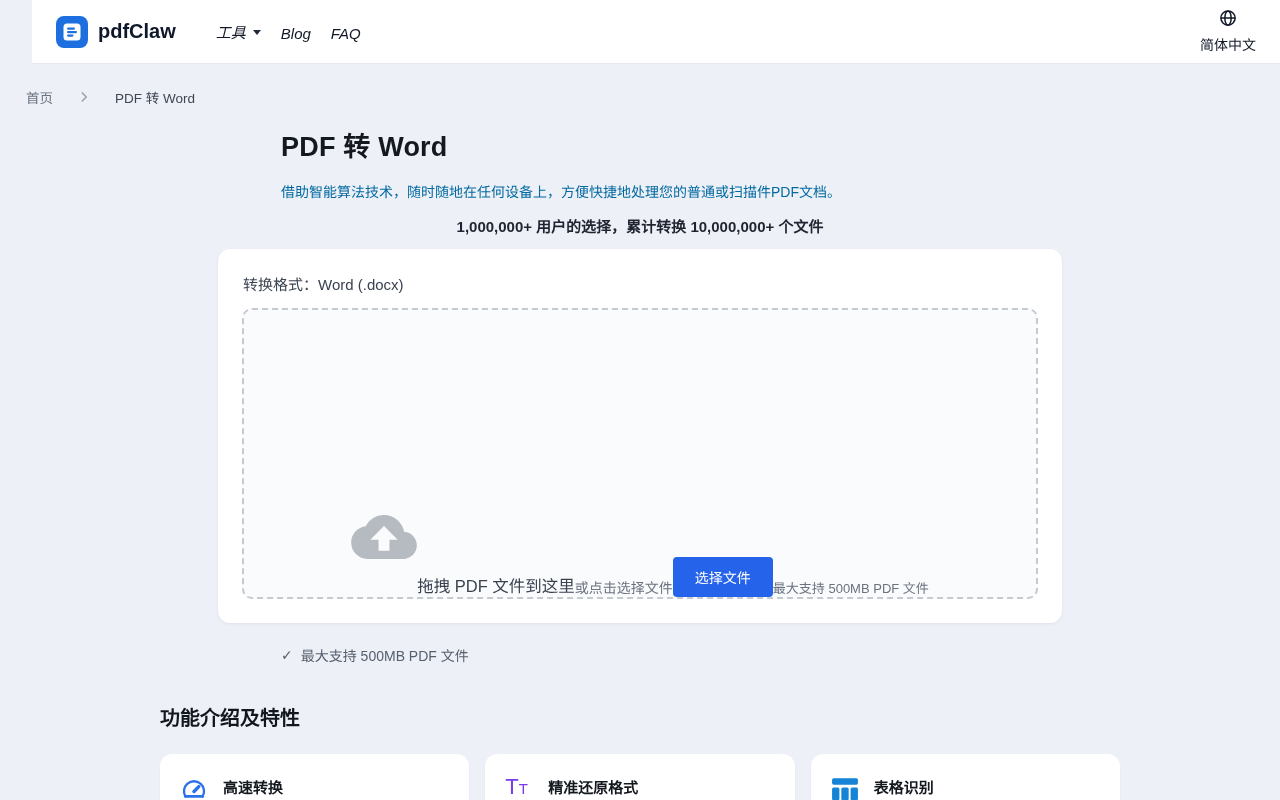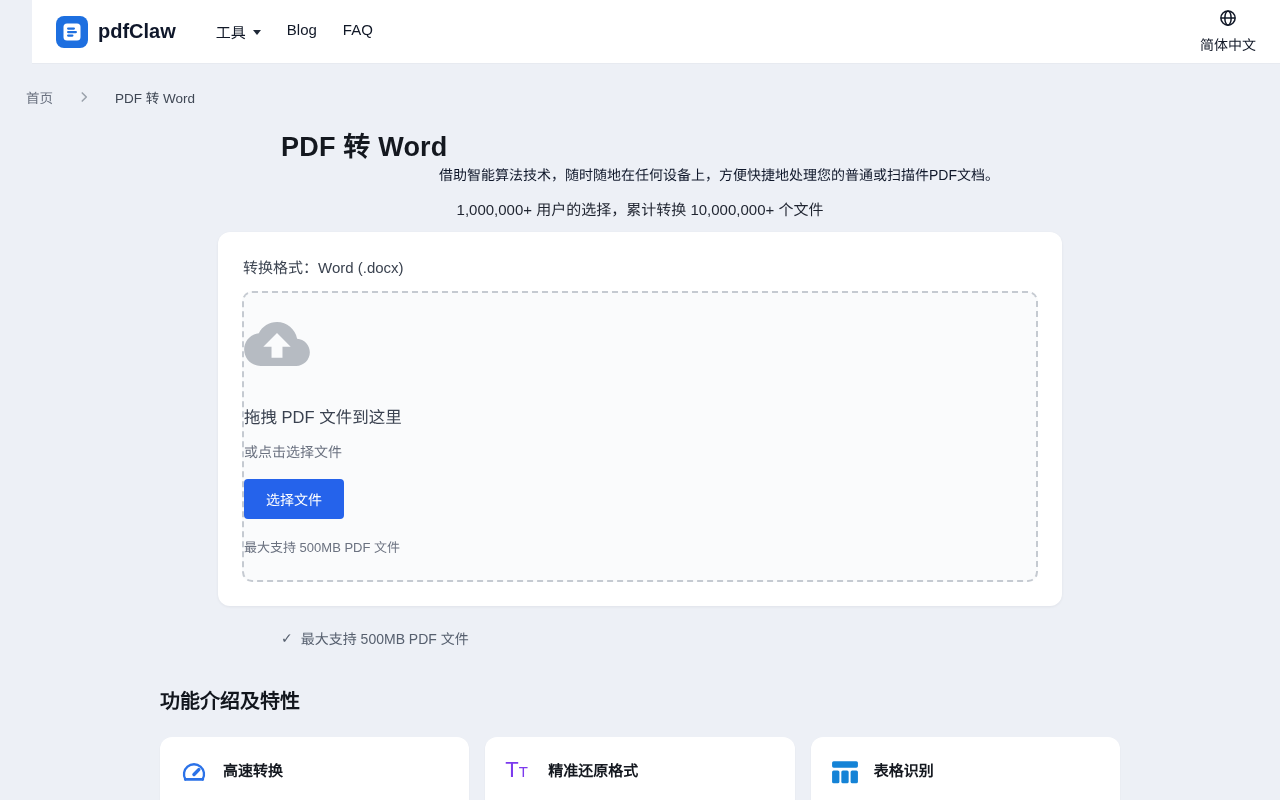--- a/index.html
+++ b/index.html
@@ -14,53 +14,53 @@
   .navbar {
     height:64px; background:#ffffff; border-bottom:1px solid #e7eaf0;
     display:flex; align-items:center; padding:0 24px;margin-left:32px;
   }
   .brand { display:flex; align-items:center; gap:10px; cursor:pointer; }
   .logo-box {
     width:32px; height:32px; border-radius:8px; background:#1d6fe0;
     display:flex; align-items:center; justify-content:center;
   }
   .brand-name { font-size:20px; font-weight:bold; color:#0f172a; }
-  .nav-menu { display:flex; align-items:flex-start; gap:26px; margin-left:40px; }
+  .nav-menu { display:flex; align-items:flex-end; gap:20px; margin-left:40px;font-style:italic; }
   .nav-item { font-size:15px; color:#111827; cursor:pointer; display:flex; align-items:center; }
   .caret {
     width:0; height:0; margin-left:7px; margin-top:2px;
     border-left:4.5px solid transparent; border-right:4.5px solid transparent;
     border-top:5px solid #1f2937;
   }
   .nav-spacer { flex:1; }
   .lang-btn { display:flex; align-items:center; gap:7px; font-size:14px; color:#111827; cursor:pointer;flex-direction:column; }
 
   
   .breadcrumb {
     display:flex; align-items:center; gap:24px;
     padding:23px 26px 0; font-size:13.5px;
   }
   .crumb-home { color:#6b7280; cursor:pointer; }
   .crumb-current { color:#3f4754; }
 
   
   .hero { width:718px; margin:18px auto 0; }
   .hero-title { font-size:27px; font-weight:bold; color:#14181f; letter-spacing:.2px; }
-  .hero-subtitle { text-align:right; font-size:14px; color:#0f172a; }
-  .hero-stats { text-align:center; font-size:15px; font-weight:normal; color:#1f2430; margin-top:14px; }
+  .hero-subtitle { text-align:left; font-size:14px; color:#0369a1; margin-top:17px; }
+  .hero-stats { text-align:center; font-size:15px; font-weight:bold; color:#1f2430; margin-top:14px; }
 
   
   .upload-card {
     width:844px; margin:13px auto 0; background:#ffffff; border-radius:12px;
     padding:24px; box-shadow:0 1px 3px rgba(16,24,40,.06);
   }
   .format-label { font-size:15px; color:#3b4350; margin-bottom:14px; margin-left:1px; }
   .dropzone {
     height:291px; border:2px dashed #c5cad1; border-radius:10px; background:#fafbfc;
-    display:flex; flex-direction:column; align-items:flex-start; justify-content:center;
+    display:flex; flex-direction:row; align-items:flex-end; justify-content:center;
     text-align:center; cursor:pointer;
   }
   .cloud-wrap { line-height:0; margin-bottom:34px; }
   .dz-title { font-size:16.5px; color:#3a4250; }
   .dz-sub { font-size:14px; color:#6b7280; margin-top:13px; }
   .select-btn {
     margin-top:18px; background:#2563eb; color:#ffffff; border:none; border-radius:4px;
     font-size:14px; padding:10px 22px; cursor:pointer;
     font-family:"Liberation Sans","DejaVu Sans",sans-serif;
   }

